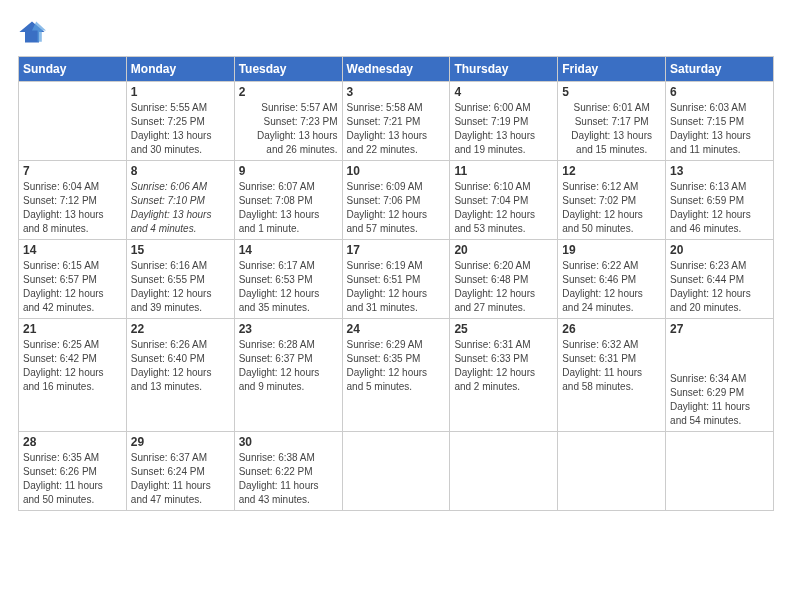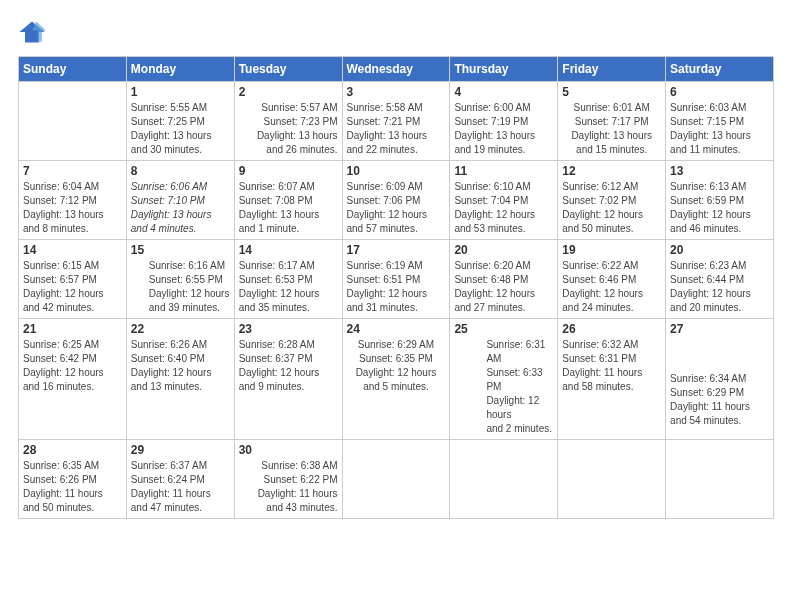--- a/index.html
+++ b/index.html
@@ -232,21 +232,21 @@
         <tr>
           <td>
             <span class="day-num">14</span>
             <div class="day-info" style="white-space: pre-line;">Sunrise: 6:15 AM
 Sunset: 6:57 PM
 Daylight: 12 hours
 and 42 minutes.</div>
           </td>
           <td>
             <span class="day-num">15</span>
-            <div class="day-info" style="white-space: pre-line; margin-left: 18px;">Sunrise: 6:16 AM
+            <div class="day-info" style="white-space: pre-line;">Sunrise: 6:16 AM
 Sunset: 6:55 PM
 Daylight: 12 hours
 and 39 minutes.</div>
           </td>
           <td>
             <span class="day-num">14</span>
             <div class="day-info" style="white-space: pre-line;">Sunrise: 6:17 AM
 Sunset: 6:53 PM
 Daylight: 12 hours
 and 35 minutes.</div>
@@ -297,28 +297,28 @@
           </td>
           <td>
             <span class="day-num">23</span>
             <div class="day-info" style="white-space: pre-line;">Sunrise: 6:28 AM
 Sunset: 6:37 PM
 Daylight: 12 hours
 and 9 minutes.</div>
           </td>
           <td>
             <span class="day-num">24</span>
-            <div class="day-info" style="white-space: pre-line; text-align: center;">Sunrise: 6:29 AM
+            <div class="day-info" style="white-space: pre-line;">Sunrise: 6:29 AM
 Sunset: 6:35 PM
 Daylight: 12 hours
 and 5 minutes.</div>
           </td>
           <td>
             <span class="day-num">25</span>
-            <div class="day-info" style="white-space: pre-line; margin-left: 32px;">Sunrise: 6:31 AM
+            <div class="day-info" style="white-space: pre-line;">Sunrise: 6:31 AM
 Sunset: 6:33 PM
 Daylight: 12 hours
 and 2 minutes.</div>
           </td>
           <td>
             <span class="day-num">26</span>
             <div class="day-info" style="white-space: pre-line;">Sunrise: 6:32 AM
 Sunset: 6:31 PM
 Daylight: 11 hours
 and 58 minutes.</div>
@@ -341,21 +341,21 @@
           </td>
           <td>
             <span class="day-num">29</span>
             <div class="day-info" style="white-space: pre-line;">Sunrise: 6:37 AM
 Sunset: 6:24 PM
 Daylight: 11 hours
 and 47 minutes.</div>
           </td>
           <td>
             <span class="day-num">30</span>
-            <div class="day-info" style="white-space: pre-line; text-align: right;">Sunrise: 6:38 AM
+            <div class="day-info" style="white-space: pre-line;">Sunrise: 6:38 AM
 Sunset: 6:22 PM
 Daylight: 11 hours
 and 43 minutes.</div>
           </td>
           <td class="empty-cell"></td>
           <td class="empty-cell"></td>
           <td class="empty-cell"></td>
           <td class="empty-cell"></td>
         </tr>
       </tbody>

